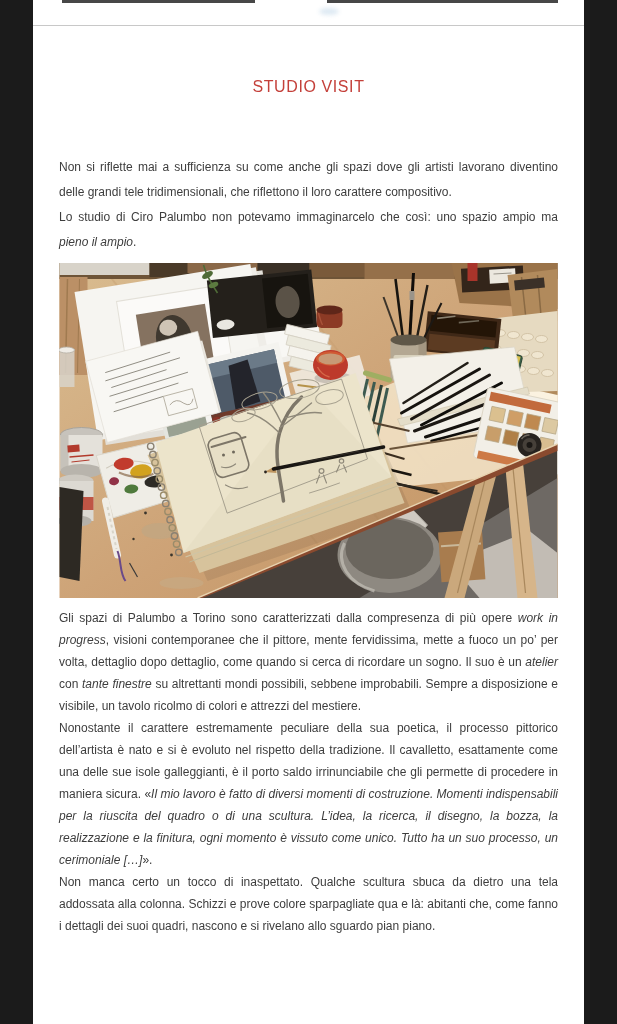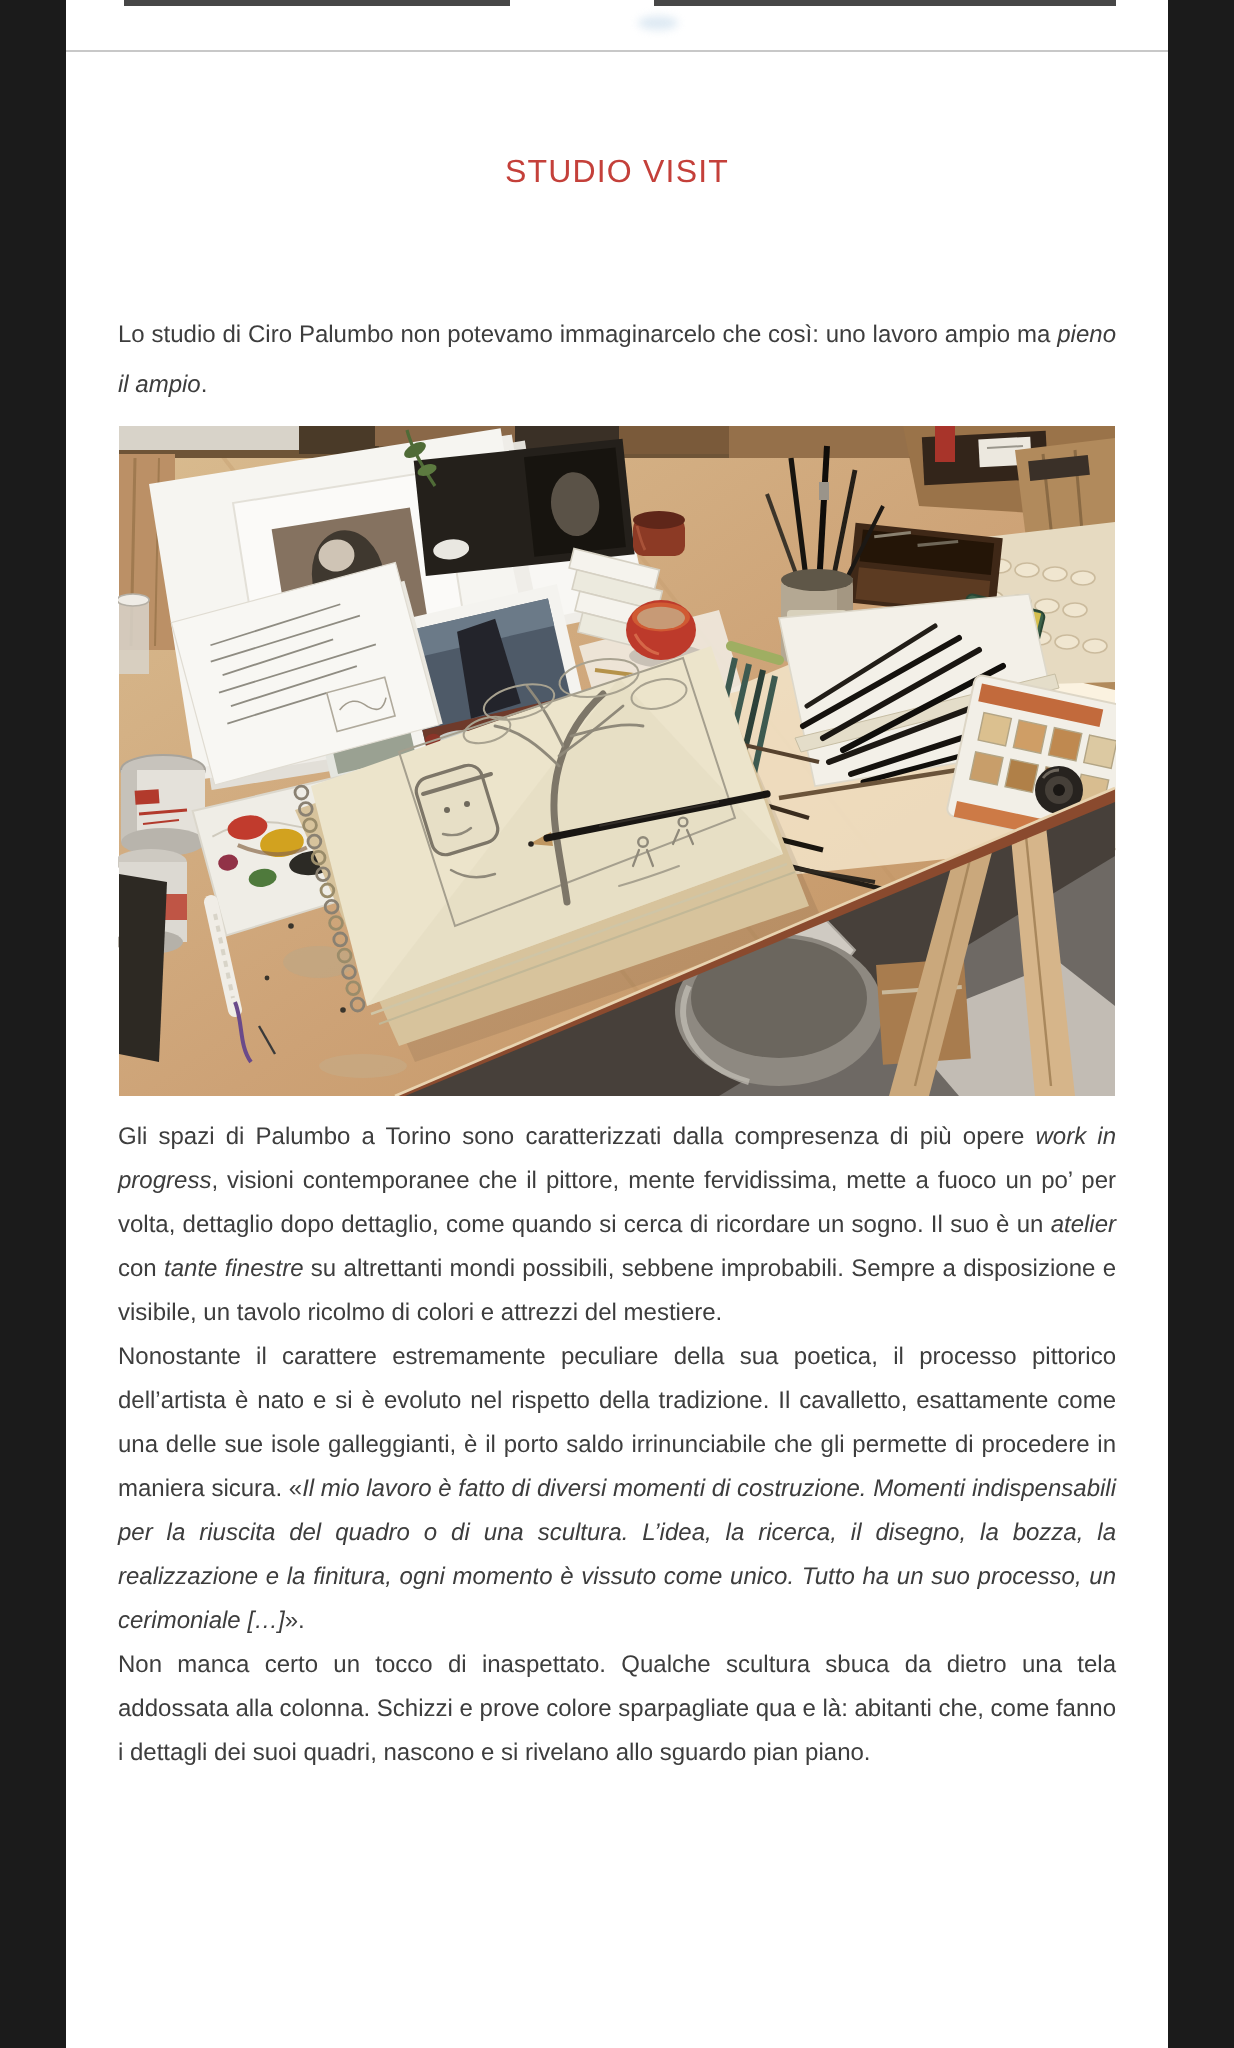--- a/index.html
+++ b/index.html
@@ -43,21 +43,22 @@
   <div class="smudge"></div>
   <hr class="rule">
 
   <div class="content">
     <h1 class="title">STUDIO VISIT</h1>
 
     <div class="quote">
     </div>
 
     <div class="bodytext intro">
-      <p><span>Lo studio di Ciro Palumbo non potevamo immaginarcelo che così: uno lavoro ampio ma </span><em>pieno il ampio</em><span>.</span></p>
+      <p>Non si riflette mai a sufficienza su come anche gli spazi dove gli artisti lavorano diventino delle grandi tele tridimensionali, che riflettono il loro carattere compositivo.</p>
+      <p><span>Lo studio di Ciro Palumbo non potevamo immaginarcelo che così: uno spazio ampio ma </span><em>pieno il ampio</em><span>.</span></p>
     </div>
 
     <figure class="photo">
       <svg width="499" height="335" viewBox="0 0 498 335" role="img">
         <defs>
           <linearGradient id="wood" x1="0" y1="0" x2="1" y2="1">
             <stop offset="0" stop-color="#d9bc90"></stop>
             <stop offset="0.55" stop-color="#cda276"></stop>
             <stop offset="1" stop-color="#c0925f"></stop>
           </linearGradient>

